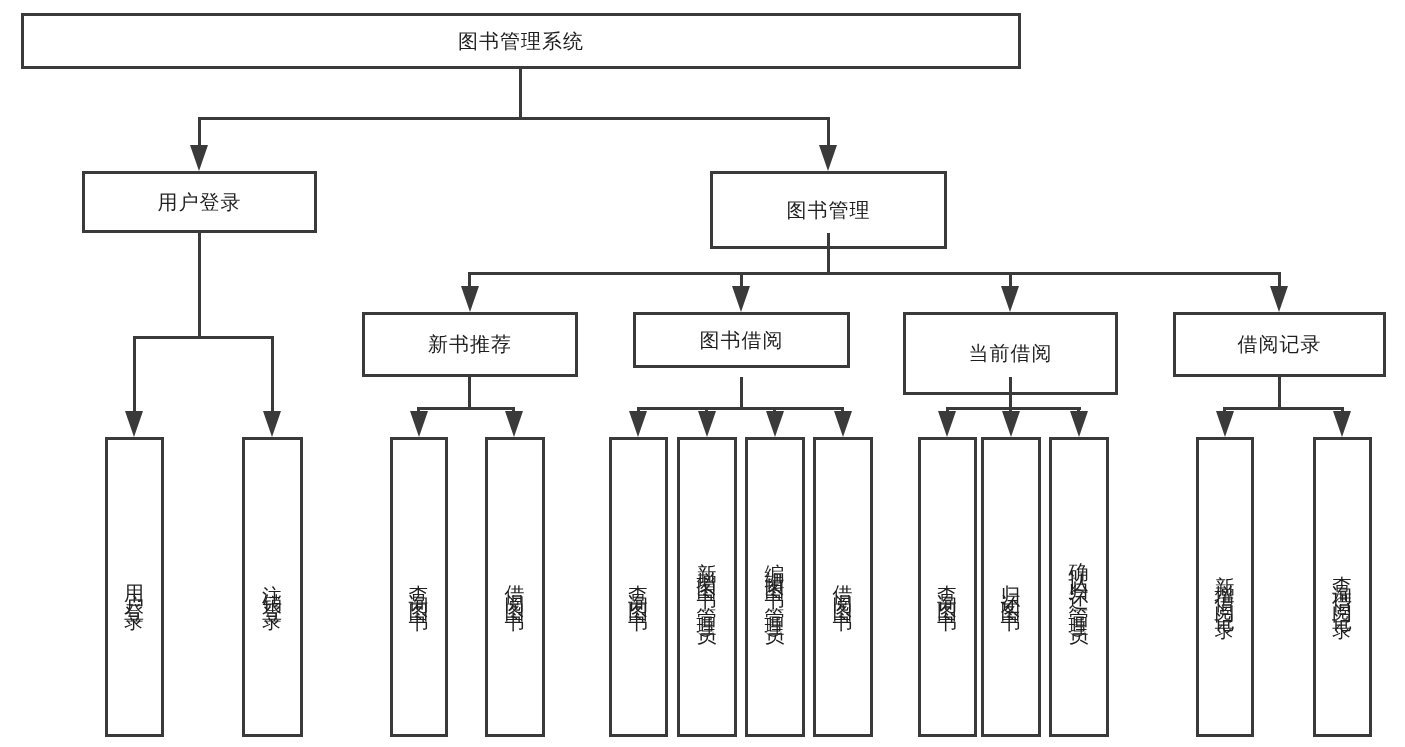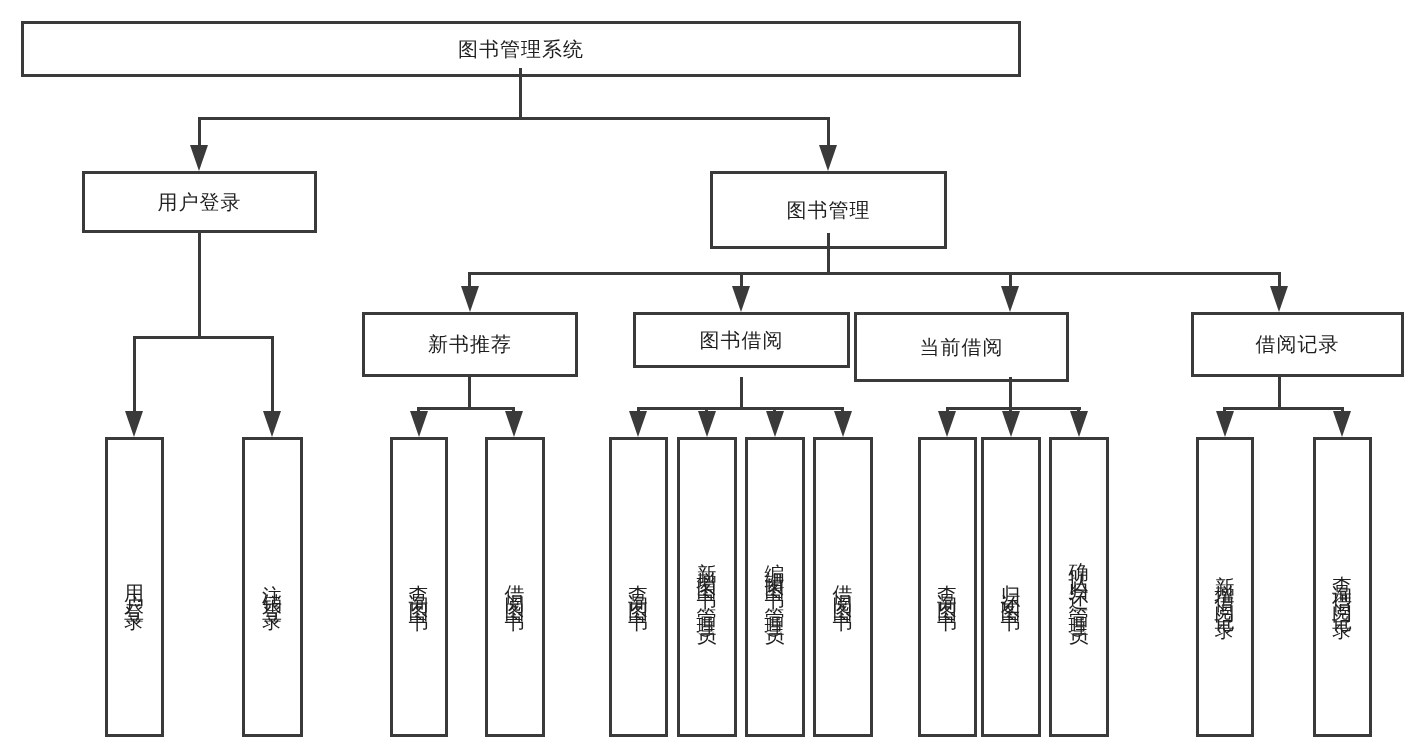--- a/index.html
+++ b/index.html
@@ -58,41 +58,41 @@
     color: var(--watermark);
     letter-spacing: 1px;
     white-space: nowrap;
   }
 </style>
 </head>
 <body>
 
 <div class="canvas">
 
-  <div class="box h" style="left:21px; top:13px; width:1000px; height:56px;margin-top:8px;">
+  <div class="box h" style="left:21px; top:13px; width:1000px; height:56px;">
     <span>图书管理系统</span>
   </div>
 
   <div class="box h" style="left:82px; top:171px; width:235px; height:62px;">
     <span>用户登录</span>
   </div>
   <div class="box h" style="left:710px; top:171px; width:237px; height:78px;">
     <span>图书管理</span>
   </div>
 
   <div class="box h" style="left:362px; top:312px; width:216px; height:65px;align-items:center;">
     <span>新书推荐</span>
   </div>
   <div class="box h" style="left:633px; top:312px; width:217px; height:56px;">
     <span>图书借阅</span>
   </div>
-  <div class="box h" style="left:854px; top:312px; width:215px; height:70px;">
+  <div class="box h" style="left:903px; top:312px; width:215px; height:83px;">
     <span>当前借阅</span>
   </div>
-  <div class="box h" style="left:1173px; top:312px; width:213px; height:65px;margin-left:18px;">
+  <div class="box h" style="left:1173px; top:312px; width:213px; height:65px;">
     <span>借阅记录</span>
   </div>
 
   <div class="box v" style="left:105px; top:437px; width:59px; height:300px;">
     <span>用户登录</span>
   </div>
   <div class="box v" style="left:242px; top:437px; width:61px; height:300px;">
     <span>注销登录</span>
   </div>
 

